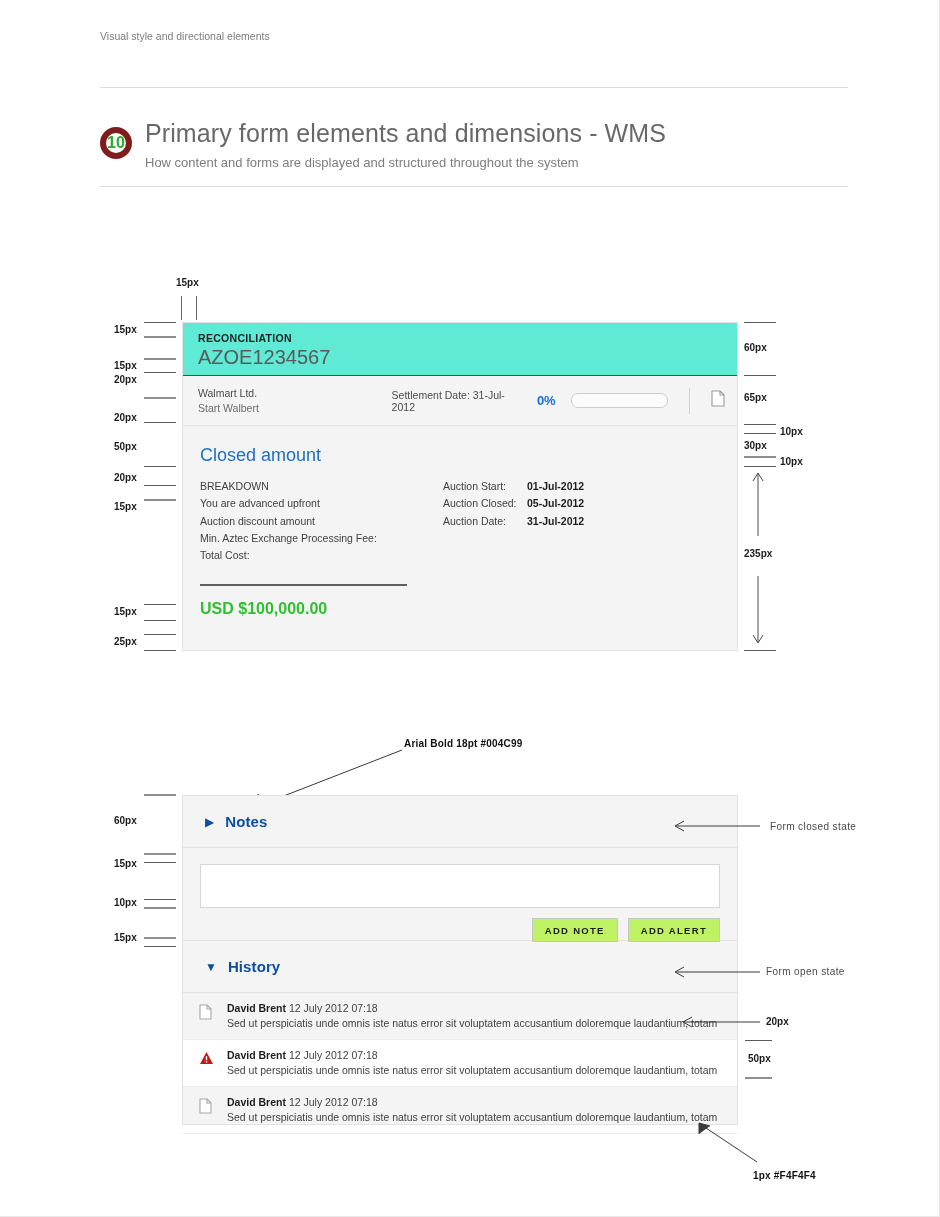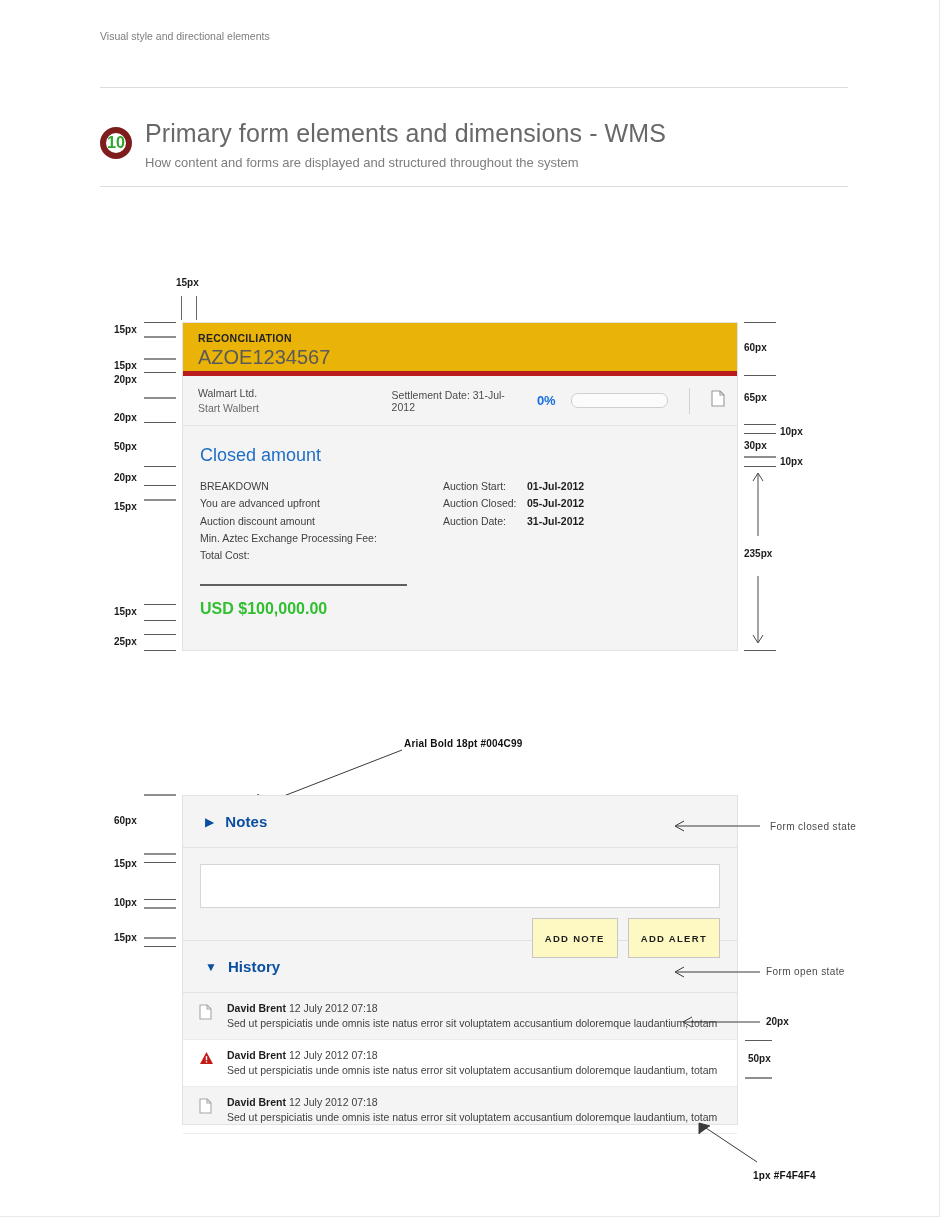--- a/index.html
+++ b/index.html
@@ -133,25 +133,25 @@
     border: 1px solid #e2e2e2;
     box-sizing: border-box;
   }
   #recon-card {
     left: 182px;
     top: 322px;
     width: 556px;
     height: 329px;
   }
   .recon-top {
-    background: #eab308;
+    background: #5eead4;
     height: 53px;
     padding: 9px 0 0 15px;
     box-sizing: border-box;
-    border-bottom: 5px solid #b91c1c;
+    border-bottom: 1px solid #b91c1c;
   }
   .recon-kicker {
     font-size: 10.5px;
     font-weight: 700;
     color: #222;
     letter-spacing: 0.3px;
   }
   .recon-id {
     font-size: 20px;
     font-weight: 400;
@@ -311,23 +311,23 @@
     padding: 6px 8px;
     resize: none;
   }
   .note-actions {
     display: flex;
     justify-content: flex-end;
     gap: 10px;
     margin-top: 10px;
   }
   .ghost-btn {
-    height: 40px;
+    height: 24px;
     padding: 0 12px;
-    background: #fef9c3;
+    background: #bef264;
     border: 1px solid #c6c6c6;
     font-size: 9.5px;
     font-weight: 700;
     letter-spacing: 1.3px;
     color: #1d1d1d;
     display: flex;
     align-items: center;
     justify-content: center;
     box-sizing: border-box;
     font-family: "Liberation Sans", sans-serif;

